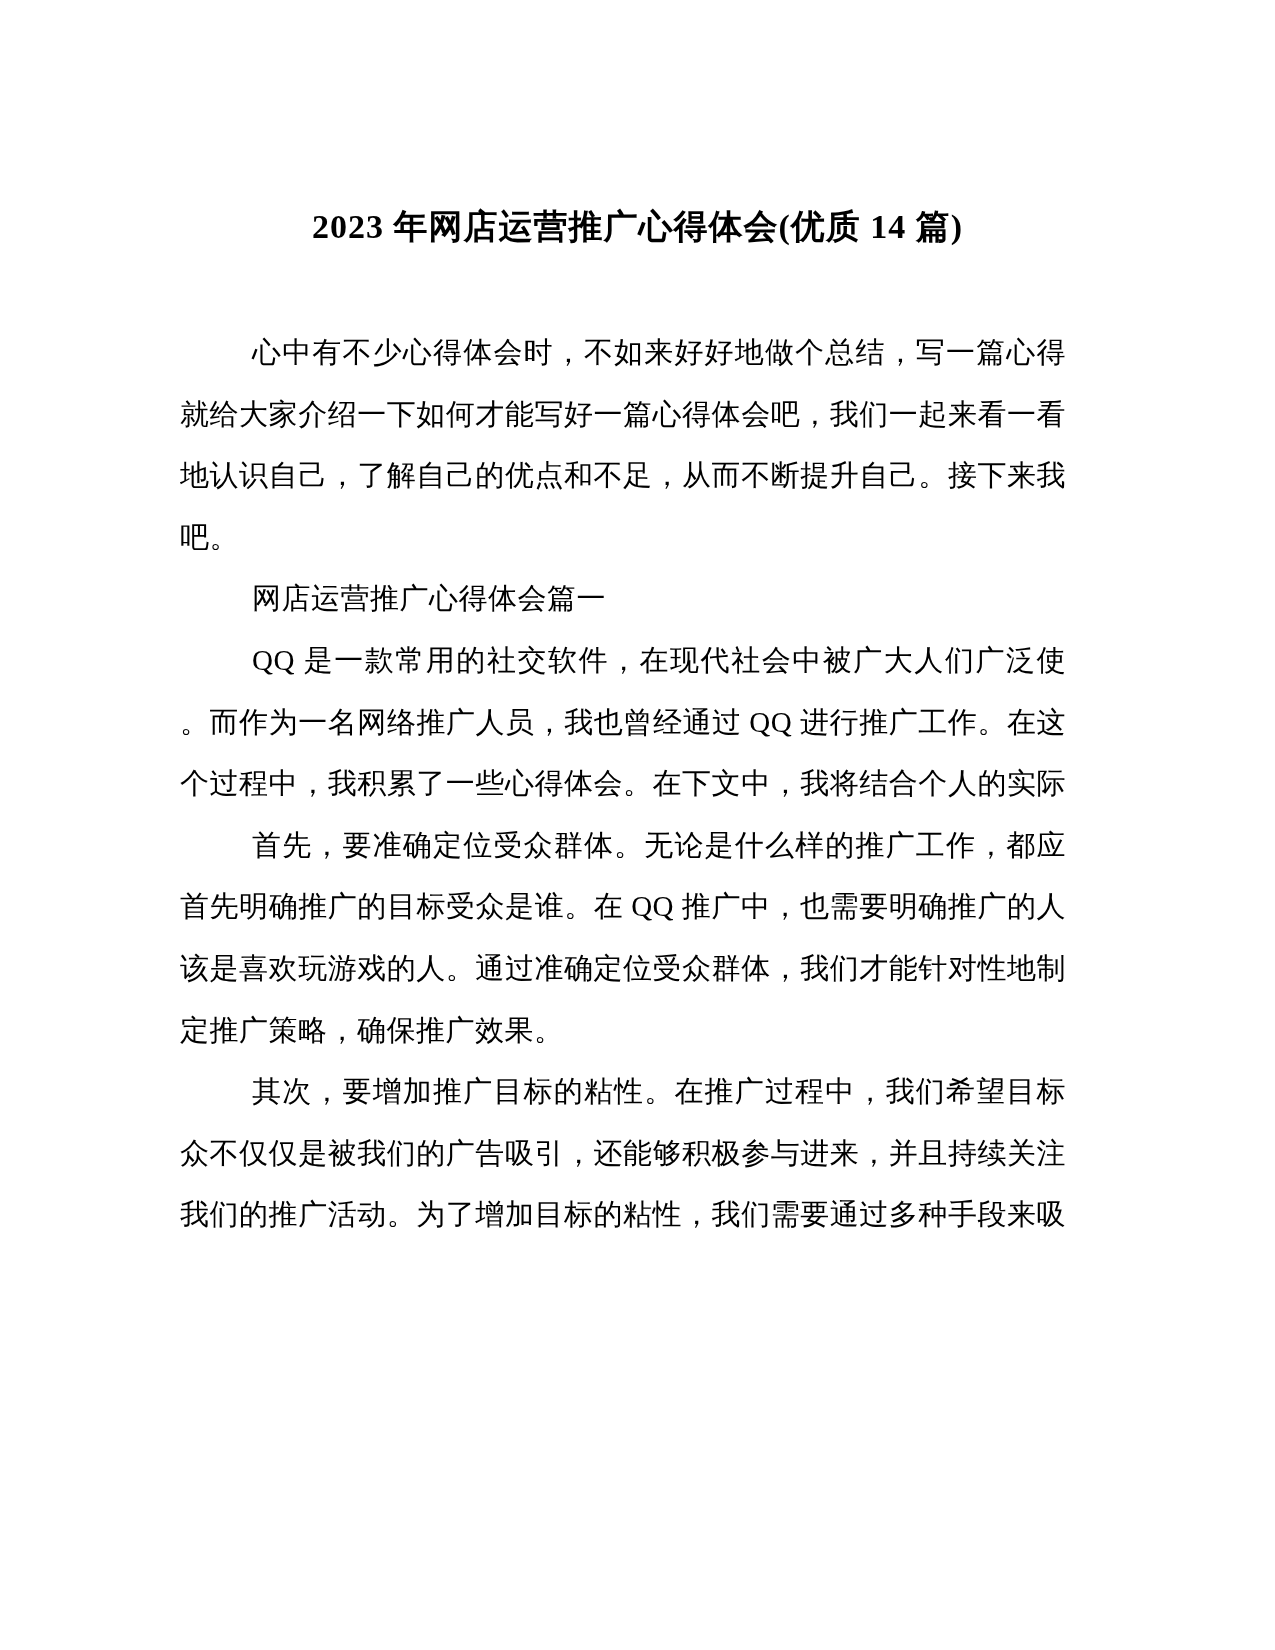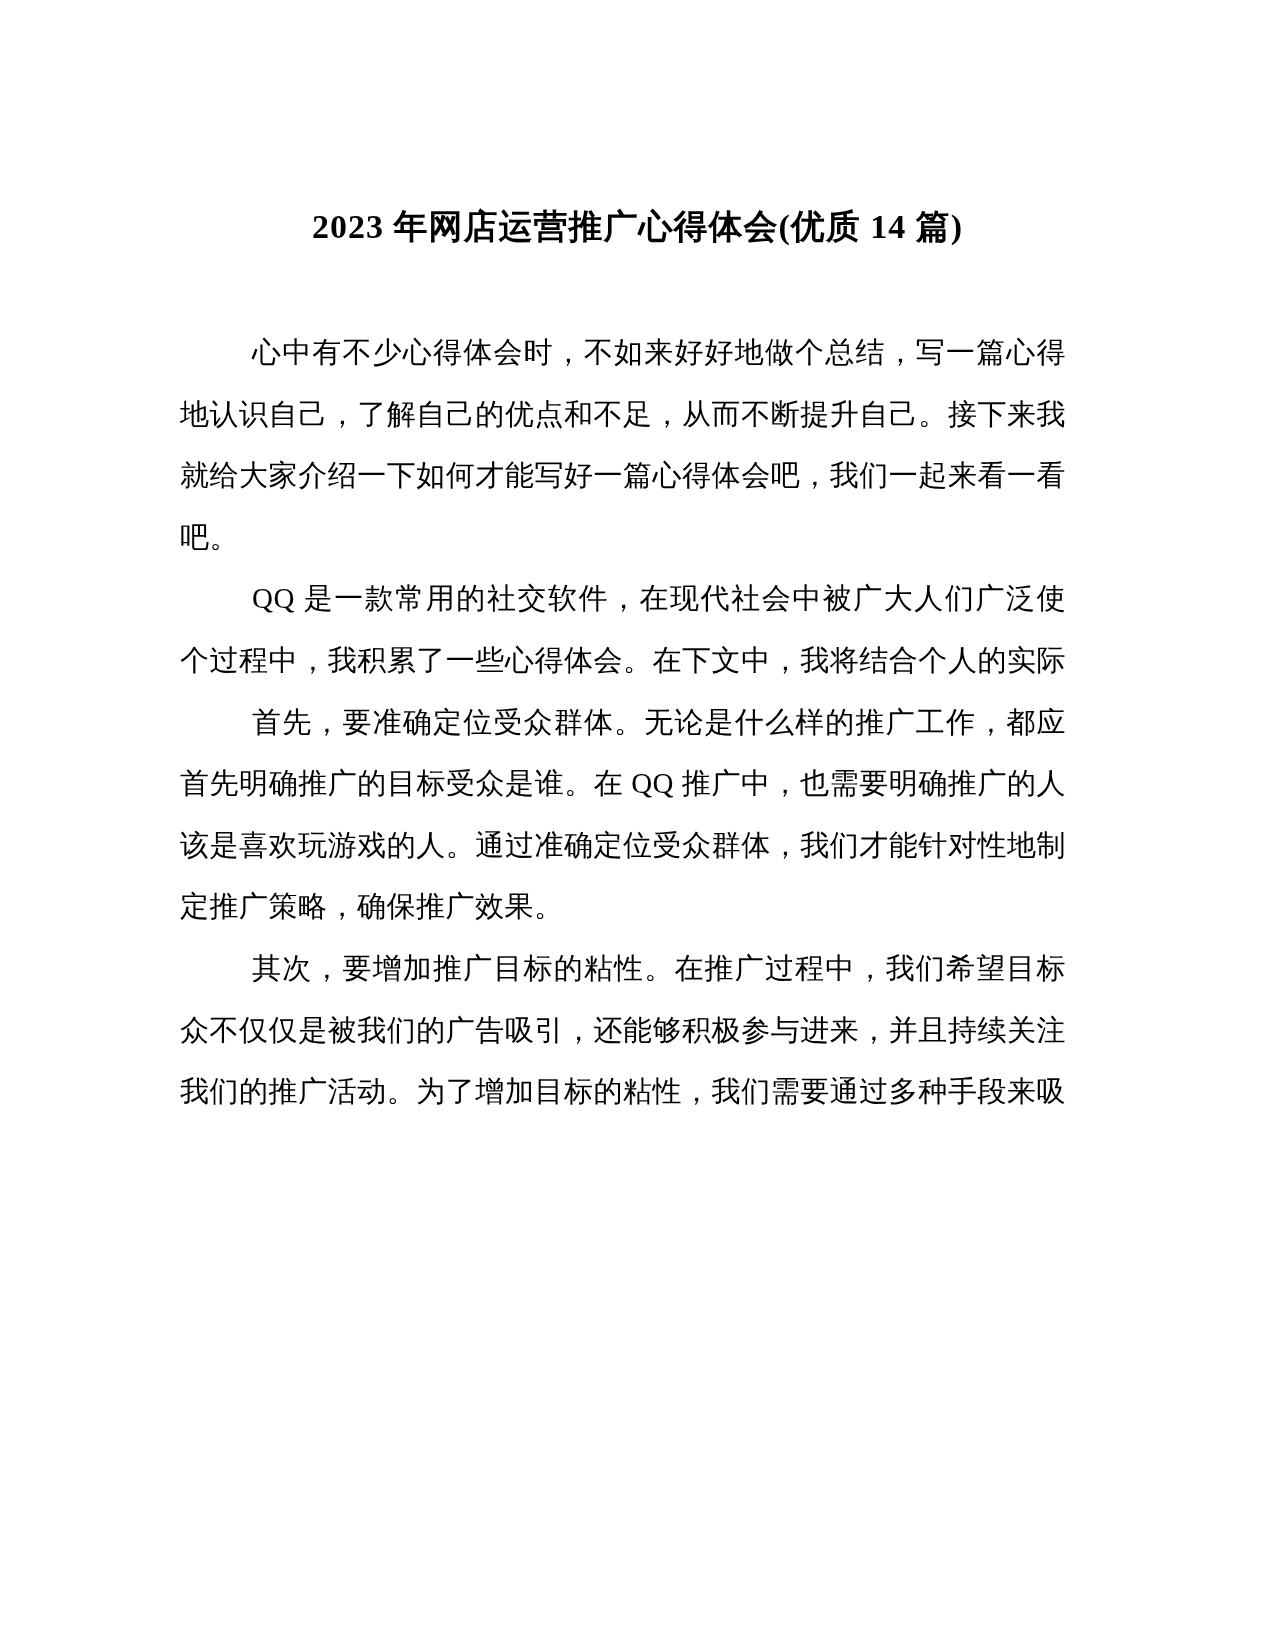--- a/index.html
+++ b/index.html
@@ -57,24 +57,26 @@
     padding-left: 72px;
   }
 </style>
 </head>
 <body>
 
 <div class="page">
   <h1 class="doc-title">2023 年网店运营推广心得体会(优质 14 篇)</h1>
   <div class="doc-body">
       <div class="line full indent">心中有不少心得体会时，不如来好好地做个总结，写一篇心得体</div>
+      <div class="line full">就给大家介绍一下如何才能写好一篇心得体会吧，我们一起来看一看</div>
       <div class="line full">地认识自己，了解自己的优点和不足，从而不断提升自己。接下来我</div>
-      <div class="line full">就给大家介绍一下如何才能写好一篇心得体会吧，我们一起来看一看</div>
       <div class="line">吧。</div>
+      <div class="line indent">网店运营推广心得体会篇一</div>
       <div class="line full indent">QQ 是一款常用的社交软件，在现代社会中被广大人们广泛使用</div>
+      <div class="line full">。而作为一名网络推广人员，我也曾经通过 QQ 进行推广工作。在这</div>
       <div class="line full">个过程中，我积累了一些心得体会。在下文中，我将结合个人的实际</div>
       <div class="line full indent">首先，要准确定位受众群体。无论是什么样的推广工作，都应该</div>
       <div class="line full">首先明确推广的目标受众是谁。在 QQ 推广中，也需要明确推广的人</div>
       <div class="line full">该是喜欢玩游戏的人。通过准确定位受众群体，我们才能针对性地制</div>
       <div class="line">定推广策略，确保推广效果。</div>
       <div class="line full indent">其次，要增加推广目标的粘性。在推广过程中，我们希望目标受</div>
       <div class="line full">众不仅仅是被我们的广告吸引，还能够积极参与进来，并且持续关注</div>
       <div class="line full">我们的推广活动。为了增加目标的粘性，我们需要通过多种手段来吸</div>
     </div>
 </div>

